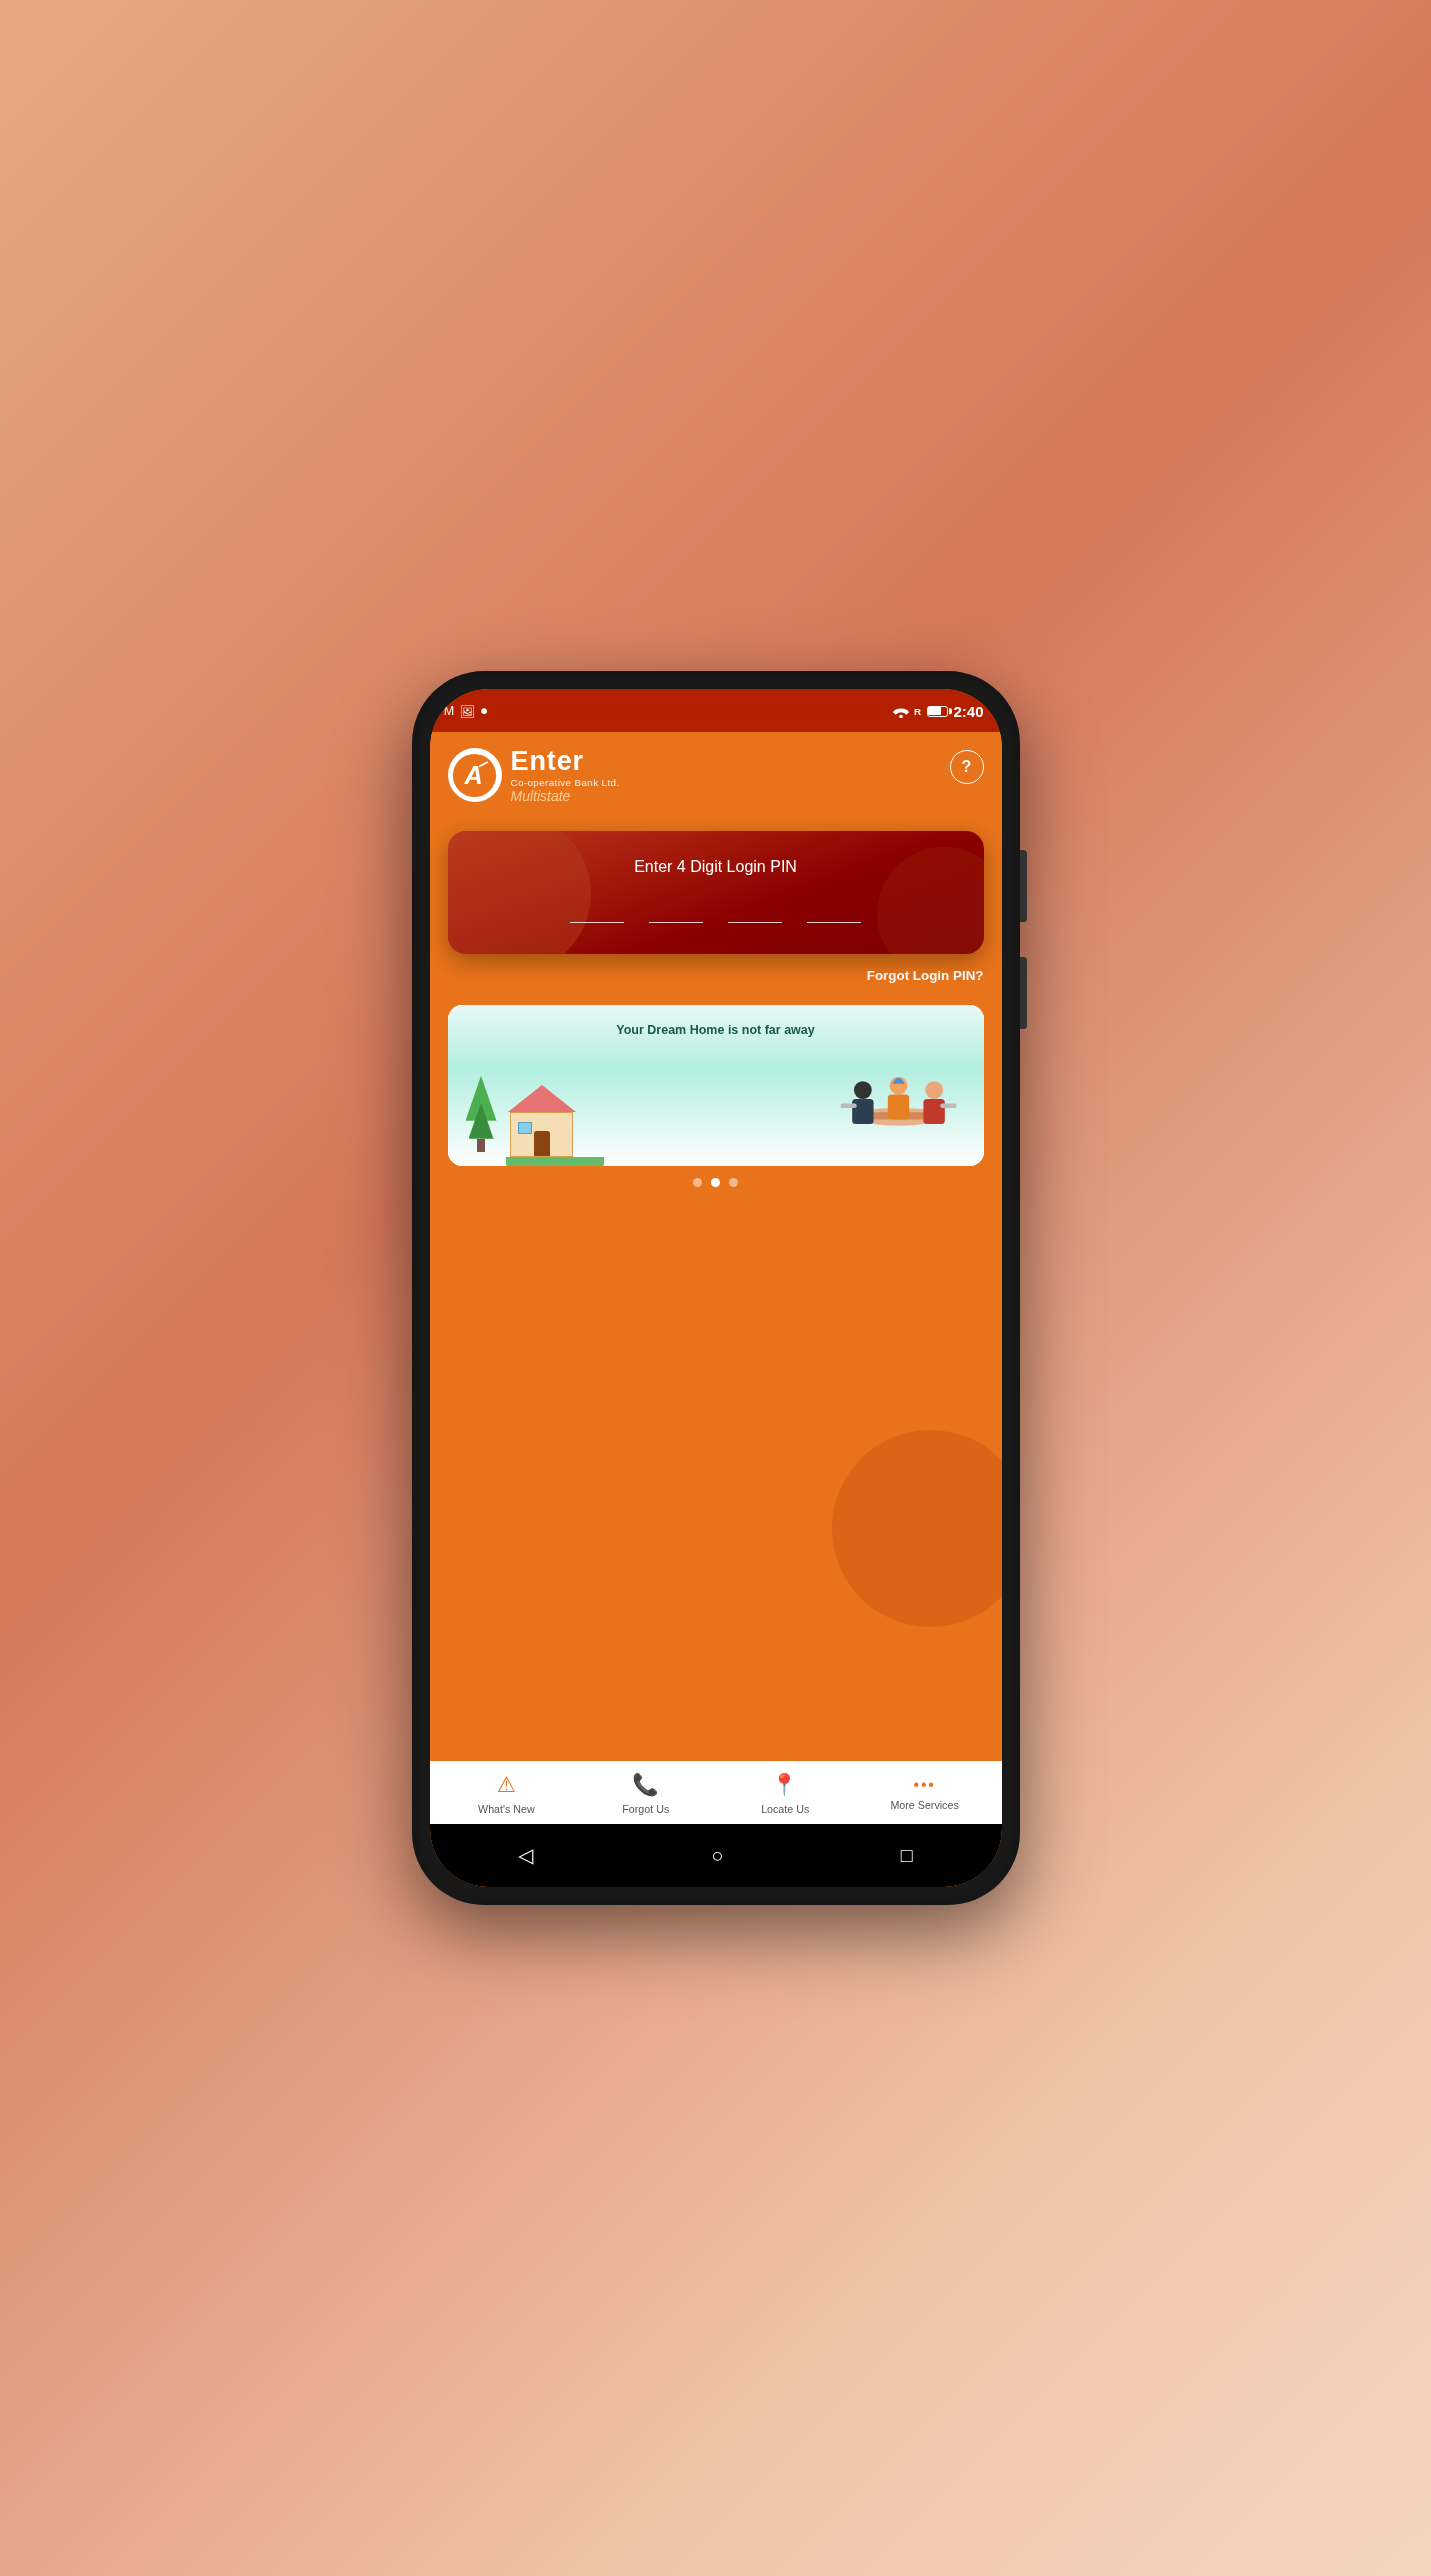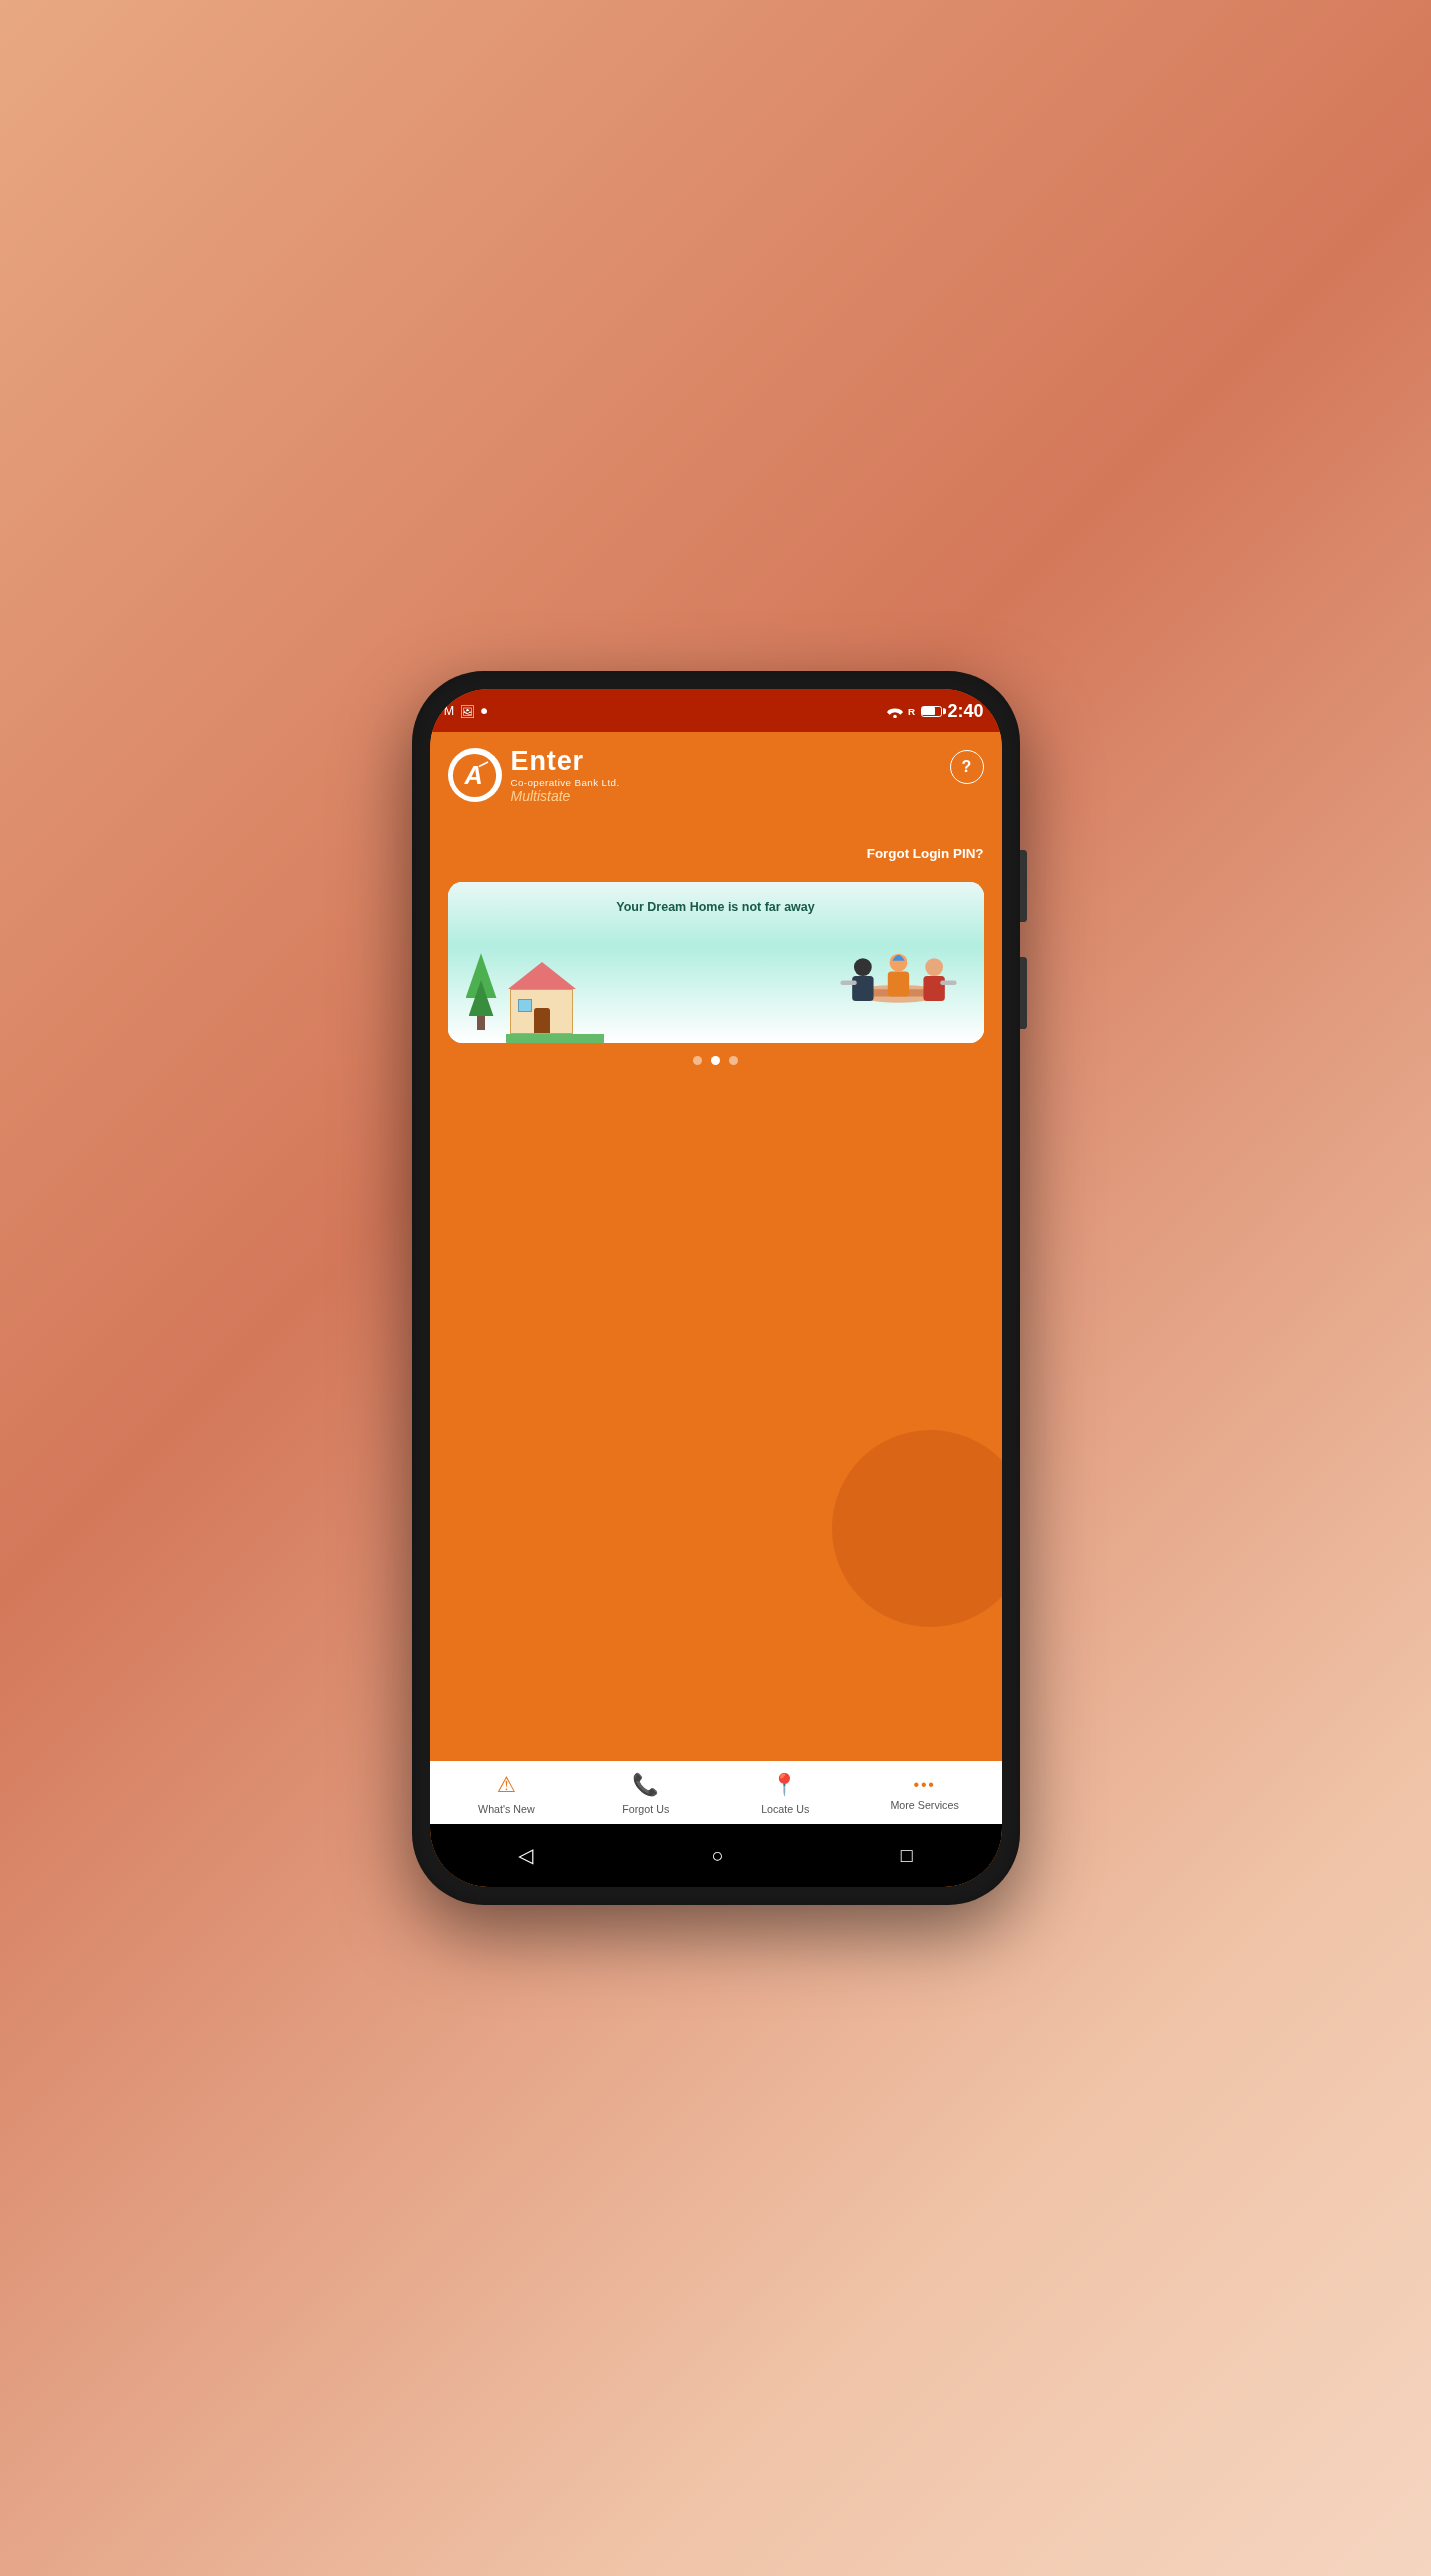--- a/index.html
+++ b/index.html
@@ -503,21 +503,21 @@
         </div>
         <div class="status-right">
           <svg width="16" height="12.5" viewBox="0 0 18 14">
             <path d="M9 4 Q2 4 0 8 L3 11 Q5 8 9 8 Q13 8 15 11 L18 8 Q16 4 9 4Z" fill="white"></path>
             <circle cx="9" cy="13" r="2" fill="white"></circle>
           </svg>
           <span style="font-size:9.8px;color:white;">R</span>
           <div class="battery-icon">
             <div class="battery-fill"></div>
           </div>
-          <span style="color:white;font-size:18px;font-weight:bold;">2:40</span>
+          <span style="color:white;font-size:15px;font-weight:bold;">2:40</span>
         </div>
       </div>
 
       <div class="app-header">
         <div class="logo-area">
           <div class="logo-circle">
             <svg width="45" height="45" viewBox="0 0 50 50">
               <ellipse cx="25" cy="25" rx="24" ry="24" fill="#e8731a"></ellipse>
               <text x="14" y="34" font-size="28" font-weight="900" font-style="italic" fill="white" font-family="Arial">A</text>
               <path d="M30 15 L40 10" stroke="white" stroke-width="2" fill="none" marker-end="url(#arr)"></path>
@@ -528,20 +528,29 @@
             <span class="logo-sub">Co-operative Bank Ltd.</span>
             <span class="logo-multistate">Multistate</span>
           </div>
         </div>
         <div class="help-btn">?</div>
       </div>
 
       <div class="main-content">
         <div class="bg-wave"></div>
 
+        <div class="pin-card">
+          <div class="pin-label">Enter 4 Digit Login PIN</div>
+          <div class="pin-dots">
+            <div class="pin-field"></div>
+            <div class="pin-field"></div>
+            <div class="pin-field"></div>
+            <div class="pin-field"></div>
+          </div>
+        </div>
 
         <div class="forgot-pin">Forgot Login PIN?</div>
 
         <div class="banner-container">
           <div class="banner-content">
             <span class="banner-text">Your Dream Home is not far away</span>
 
             <div class="house-area">
               <div class="tree">
                 <div class="tree-top"></div>

